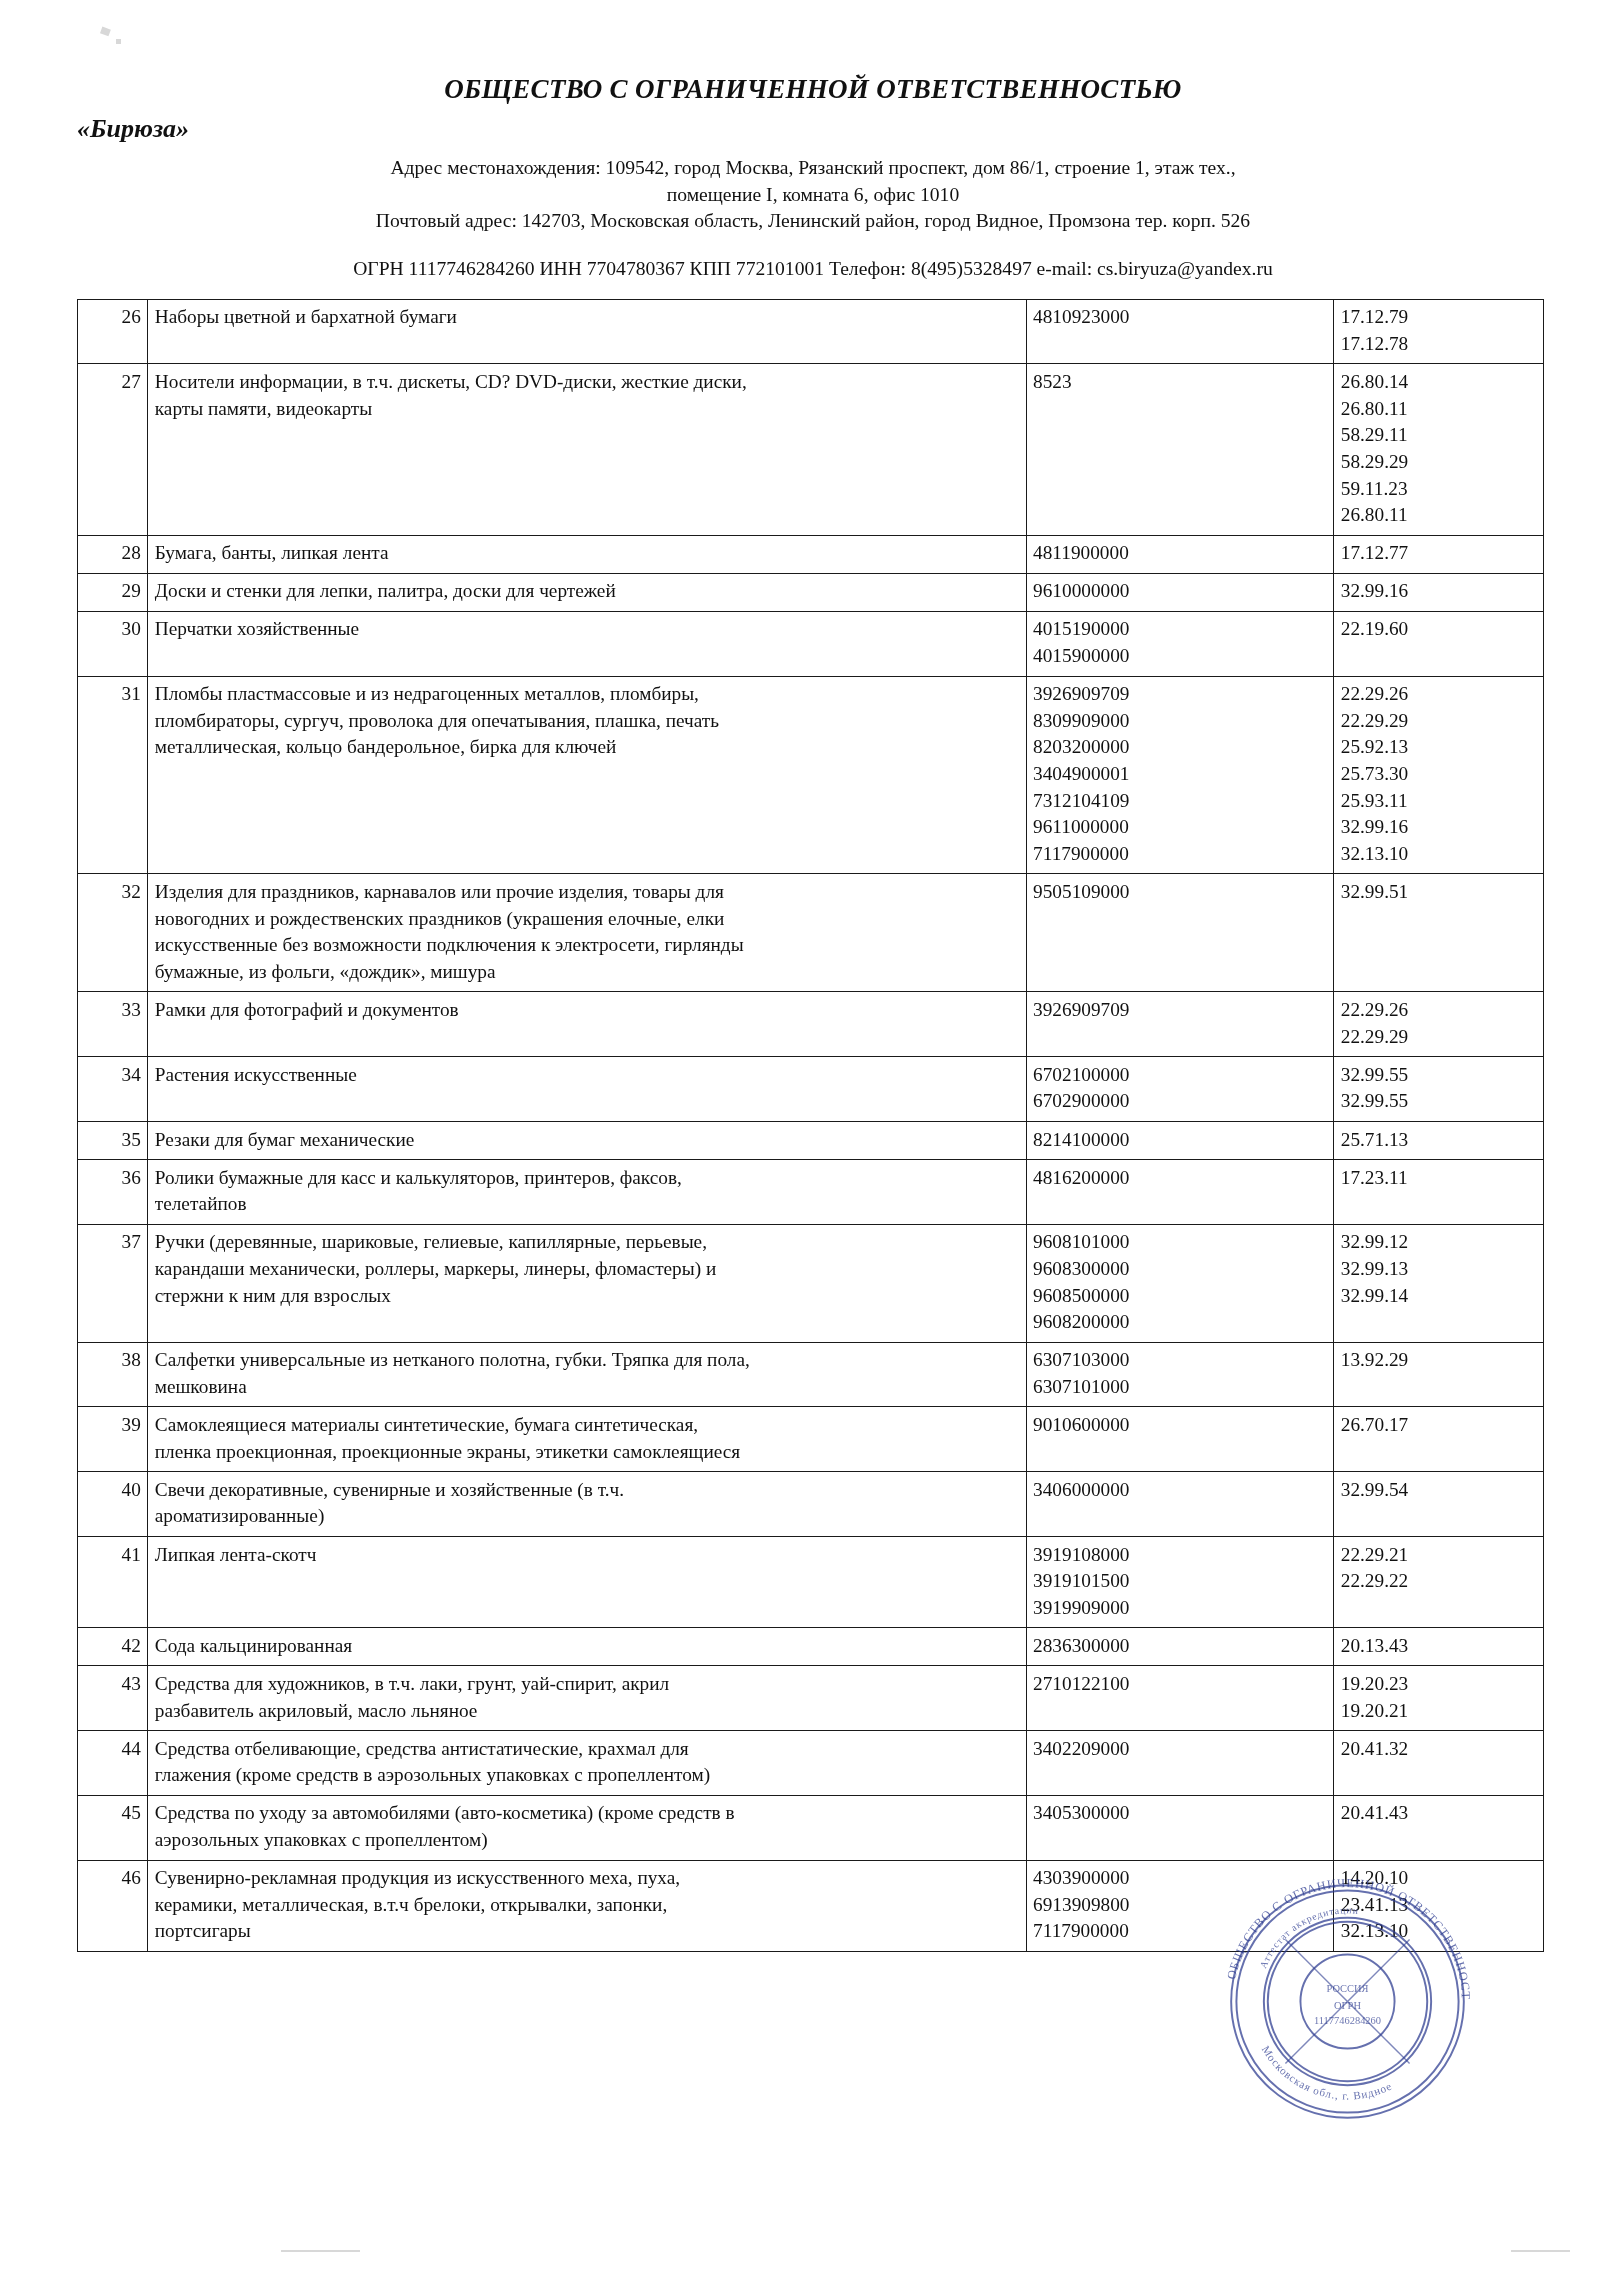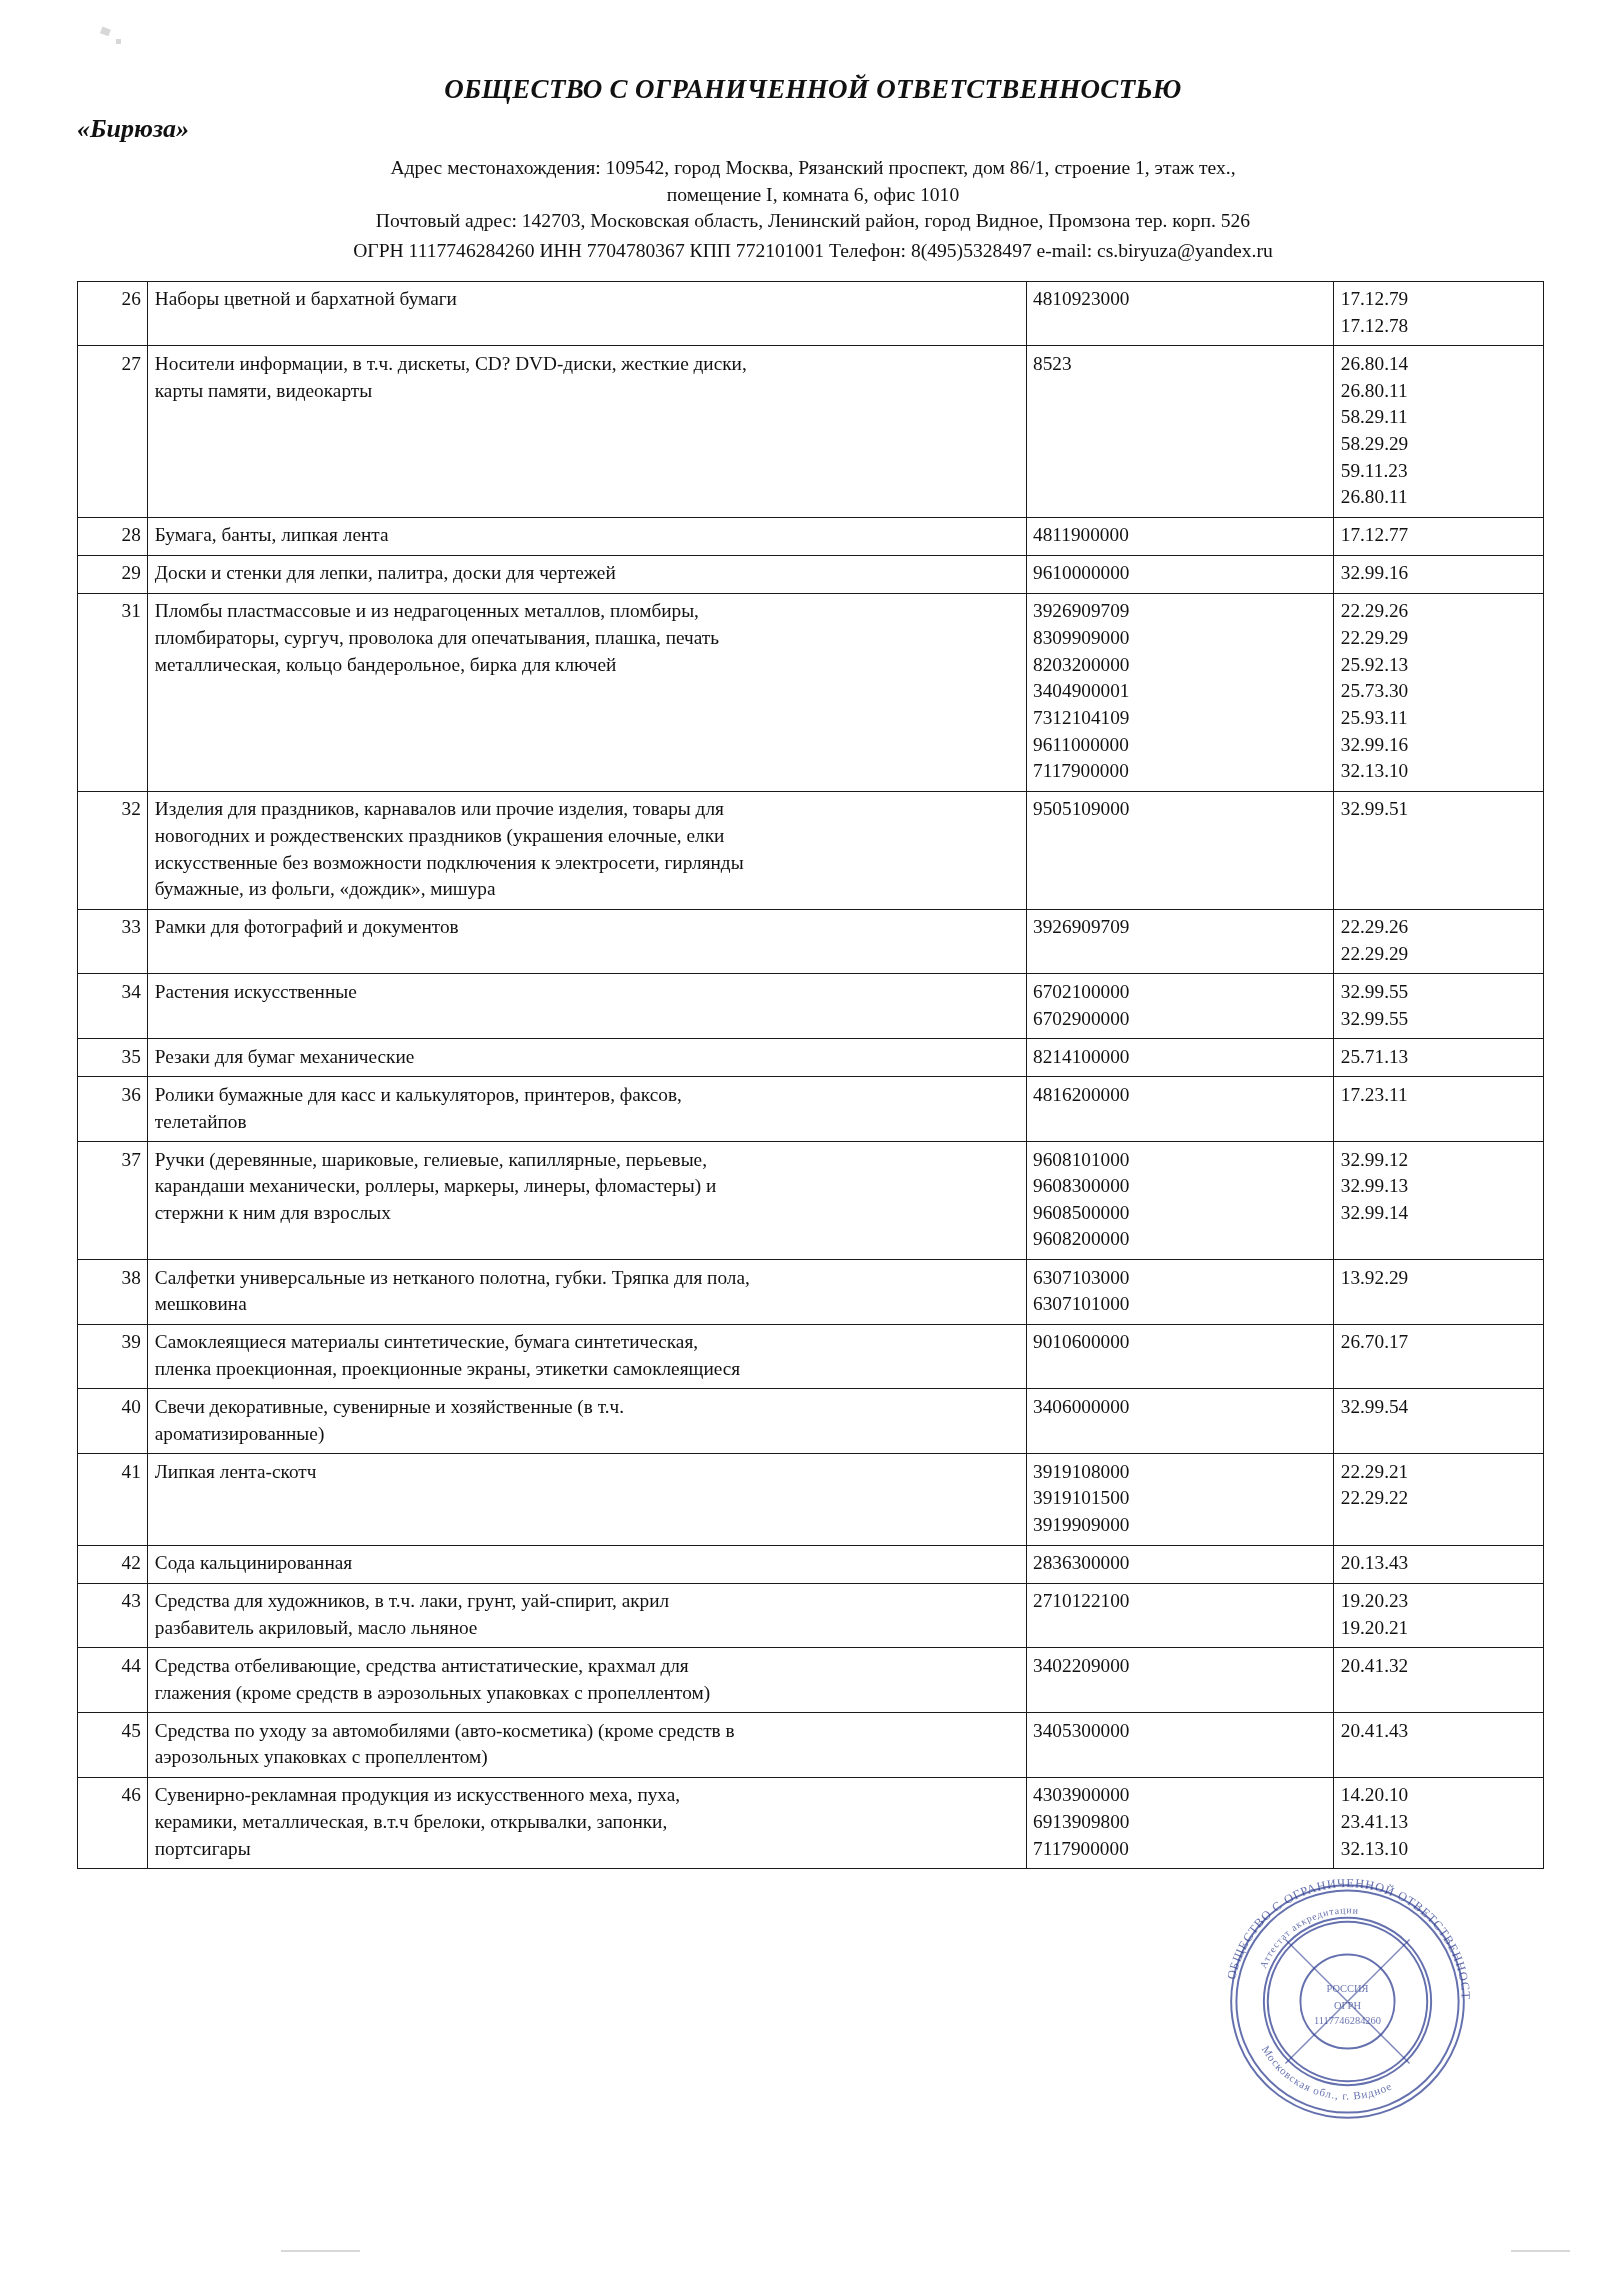--- a/index.html
+++ b/index.html
@@ -49,21 +49,21 @@
     line-height: 1.33;
     margin-top: 11.8px;
   }
   .header-addr .line {
     display: block;
   }
   .header-reg {
     text-align: center;
     font-size: 19.6px;
     line-height: 1.33;
-    margin-top: 4px;
+    margin-top: 22px;
   }
   table.goods {
     border-collapse: collapse;
     width: 1467px;
     margin-top: 17px;
     table-layout: fixed;
   }
   table.goods td {
     border: 1.3px solid #1a1a1a;
     vertical-align: top;
@@ -186,20 +186,33 @@
           <tr>
             <td class="c-num">29</td>
             <td class="c-name">
               <span class="ml">Доски и стенки для лепки, палитра, доски для чертежей</span>
             </td>
             <td class="c-code">
               <span class="ml">9610000000</span>
             </td>
             <td class="c-okpd">
               <span class="ml">32.99.16</span>
+            </td>
+          </tr>
+          <tr>
+            <td class="c-num">30</td>
+            <td class="c-name">
+              <span class="ml">Перчатки хозяйственные</span>
+            </td>
+            <td class="c-code">
+              <span class="ml">4015190000</span>
+              <span class="ml">4015900000</span>
+            </td>
+            <td class="c-okpd">
+              <span class="ml">22.19.60</span>
             </td>
           </tr>
           <tr>
             <td class="c-num">31</td>
             <td class="c-name">
               <span class="ml">Пломбы пластмассовые и из недрагоценных металлов, пломбиры,</span>
               <span class="ml">пломбираторы, сургуч, проволока для опечатывания, плашка, печать</span>
               <span class="ml">металлическая, кольцо бандерольное, бирка для ключей</span>
             </td>
             <td class="c-code">

